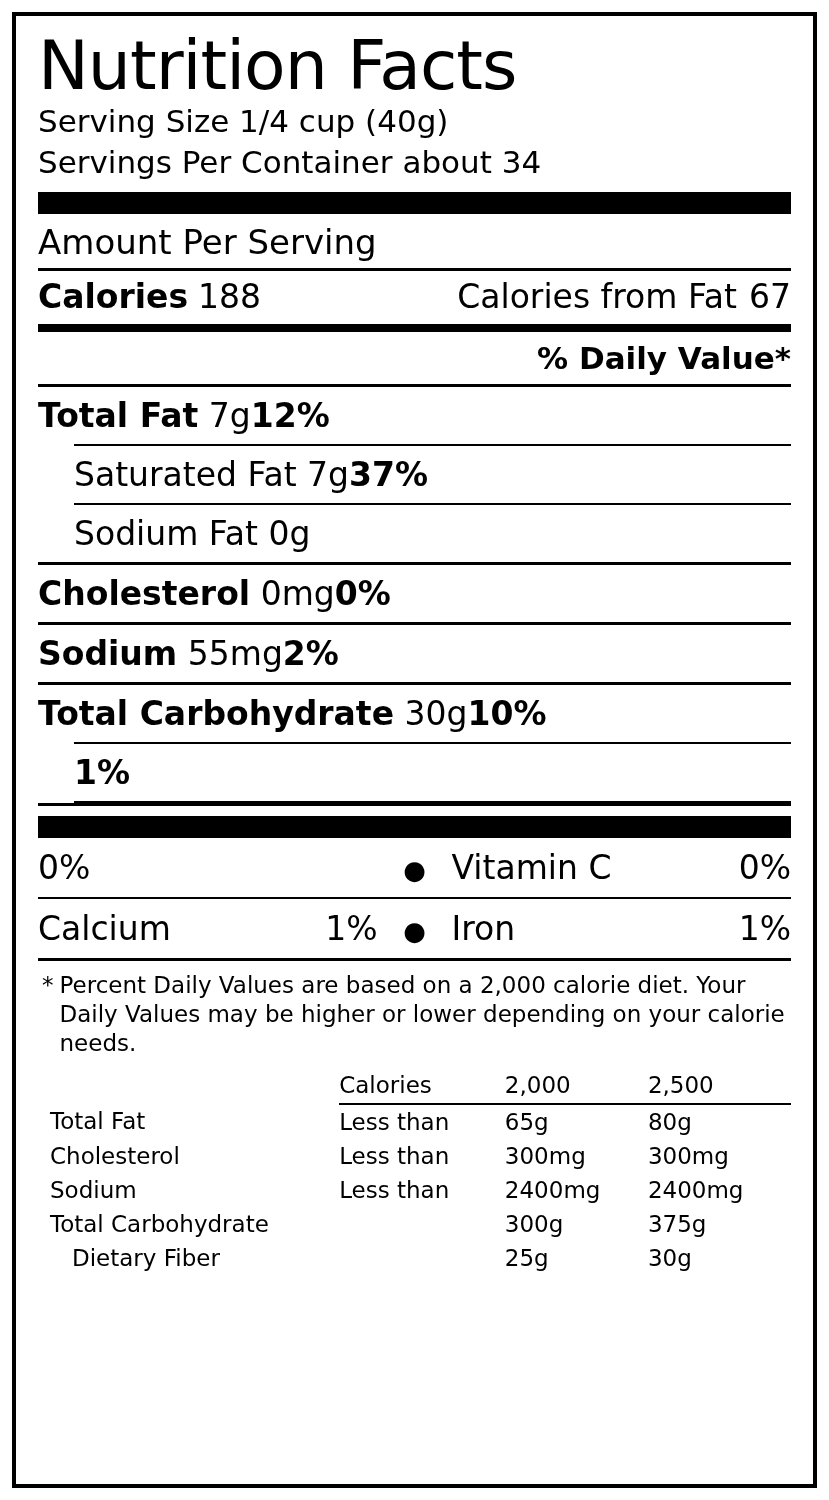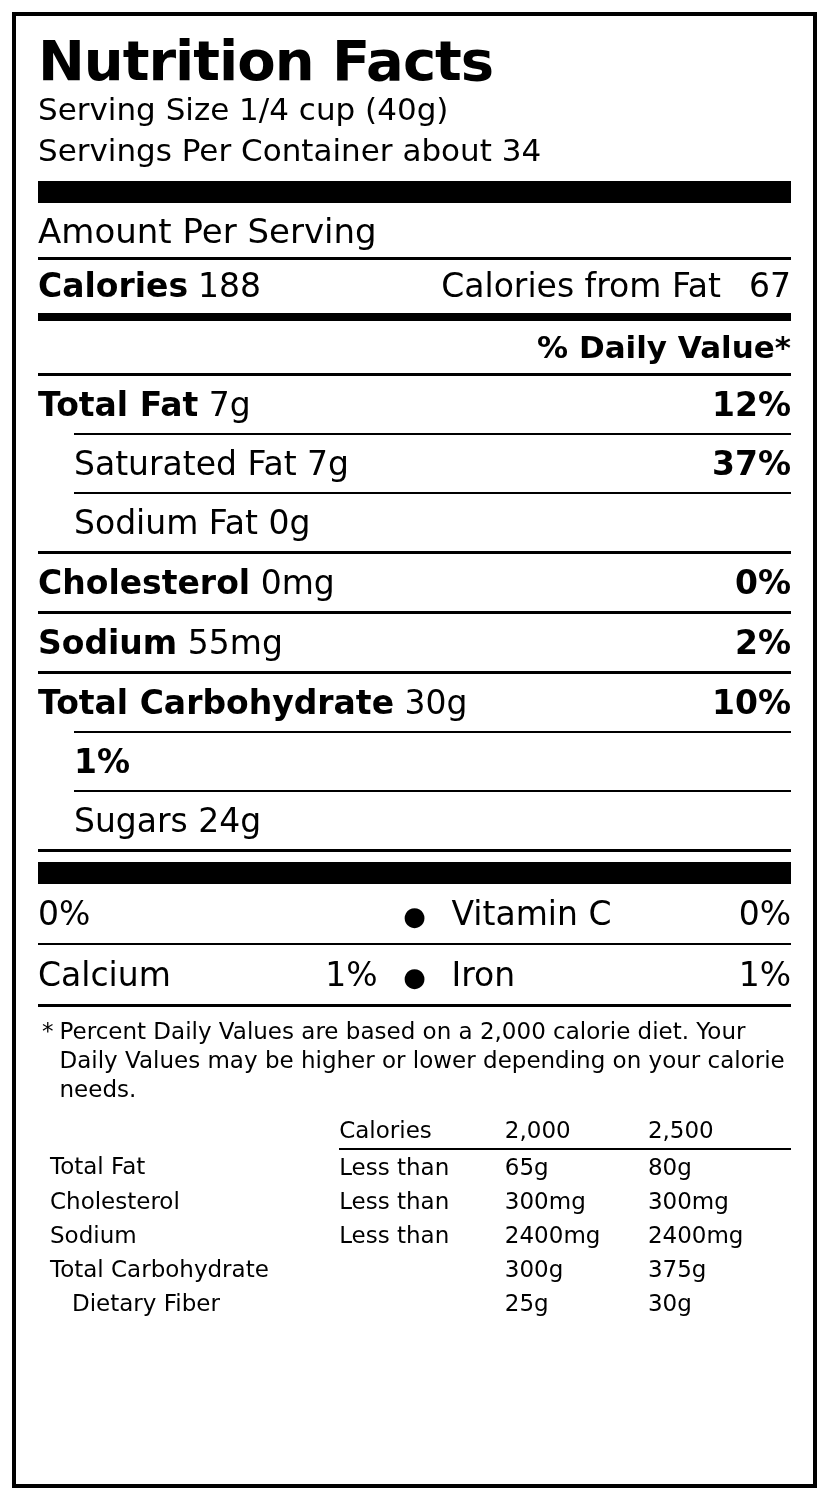--- a/index.html
+++ b/index.html
@@ -25,22 +25,22 @@
   .label-inner {
     border: 4px solid #000;
     width: 100%;
     height: 100%;
     padding: 14px 22px 10px 22px;
     display: flex;
     flex-direction: column;
   }
 
   .title {
-    font-size: 56px;
-    font-weight: bold;
+    font-size: 68px;
+    font-weight: normal;
     line-height: 0.95;
     letter-spacing: -1px;
     margin: 4px 0 2px 0;
     white-space: nowrap;
   }
 
   .serving-line {
     font-size: 31px;
     line-height: 1.32;
     font-weight: normal;
@@ -79,39 +79,39 @@
 
   .calorie-row {
     display: flex;
     align-items: baseline;
     justify-content: space-between;
     padding: 6px 0 8px 0;
     font-size: 33px;
   }
   .calorie-row .b { font-weight: bold; }
   .cal-left { display: flex; align-items: baseline; gap: 10px; }
-  .cal-right { display: flex; align-items: baseline; gap: 28px; }
+  .cal-right { display: flex; align-items: baseline; gap: 12px; }
 
   .dv-header {
     text-align: right;
     font-size: 31px;
     font-weight: bold;
     padding: 8px 0 8px 0;
   }
 
   .nutrient-row {
     display: flex;
-    justify-content: space-between;
+    justify-content: flex-start;
     align-items: baseline;
     font-size: 33px;
     padding: 9px 0 9px 0;
   }
   .nutrient-row .name-b { font-weight: bold; }
   .nutrient-row .pct { font-weight: bold; }
-  .nutrient-row.sub { padding-left: 36px; gap: 19px; }
+  .nutrient-row.sub { padding-left: 36px; }
   .nutrient-row .amt { font-weight: normal; }
 
   .vitamins-row {
     display: flex;
     align-items: baseline;
     font-size: 33px;
     padding: 10px 0 10px 0;
   }
   .vit-cell {
     display: flex;
@@ -242,27 +242,20 @@
       </div>
       <div class="pct">10%</div>
     </div>
     <div class="indent-rule"></div>
 
     <div class="nutrient-row sub">
       <div class="pct">1%</div>
     </div>
     <div class="indent-rule"></div>
 
-    <div class="nutrient-row sub">
-      <div>
-        <span>Sugars</span>
-        <span class="amt">24g</span>
-      </div>
-      <div class="pct"></div>
-    </div>
     <div class="rule-thin"></div>
 
 
     <div class="rule-thick"></div>
 
     <div class="vitamins-row">
       <div class="vit-cell">
         <span>0%</span>
       </div>
       <div class="vit-sep">●</div>

